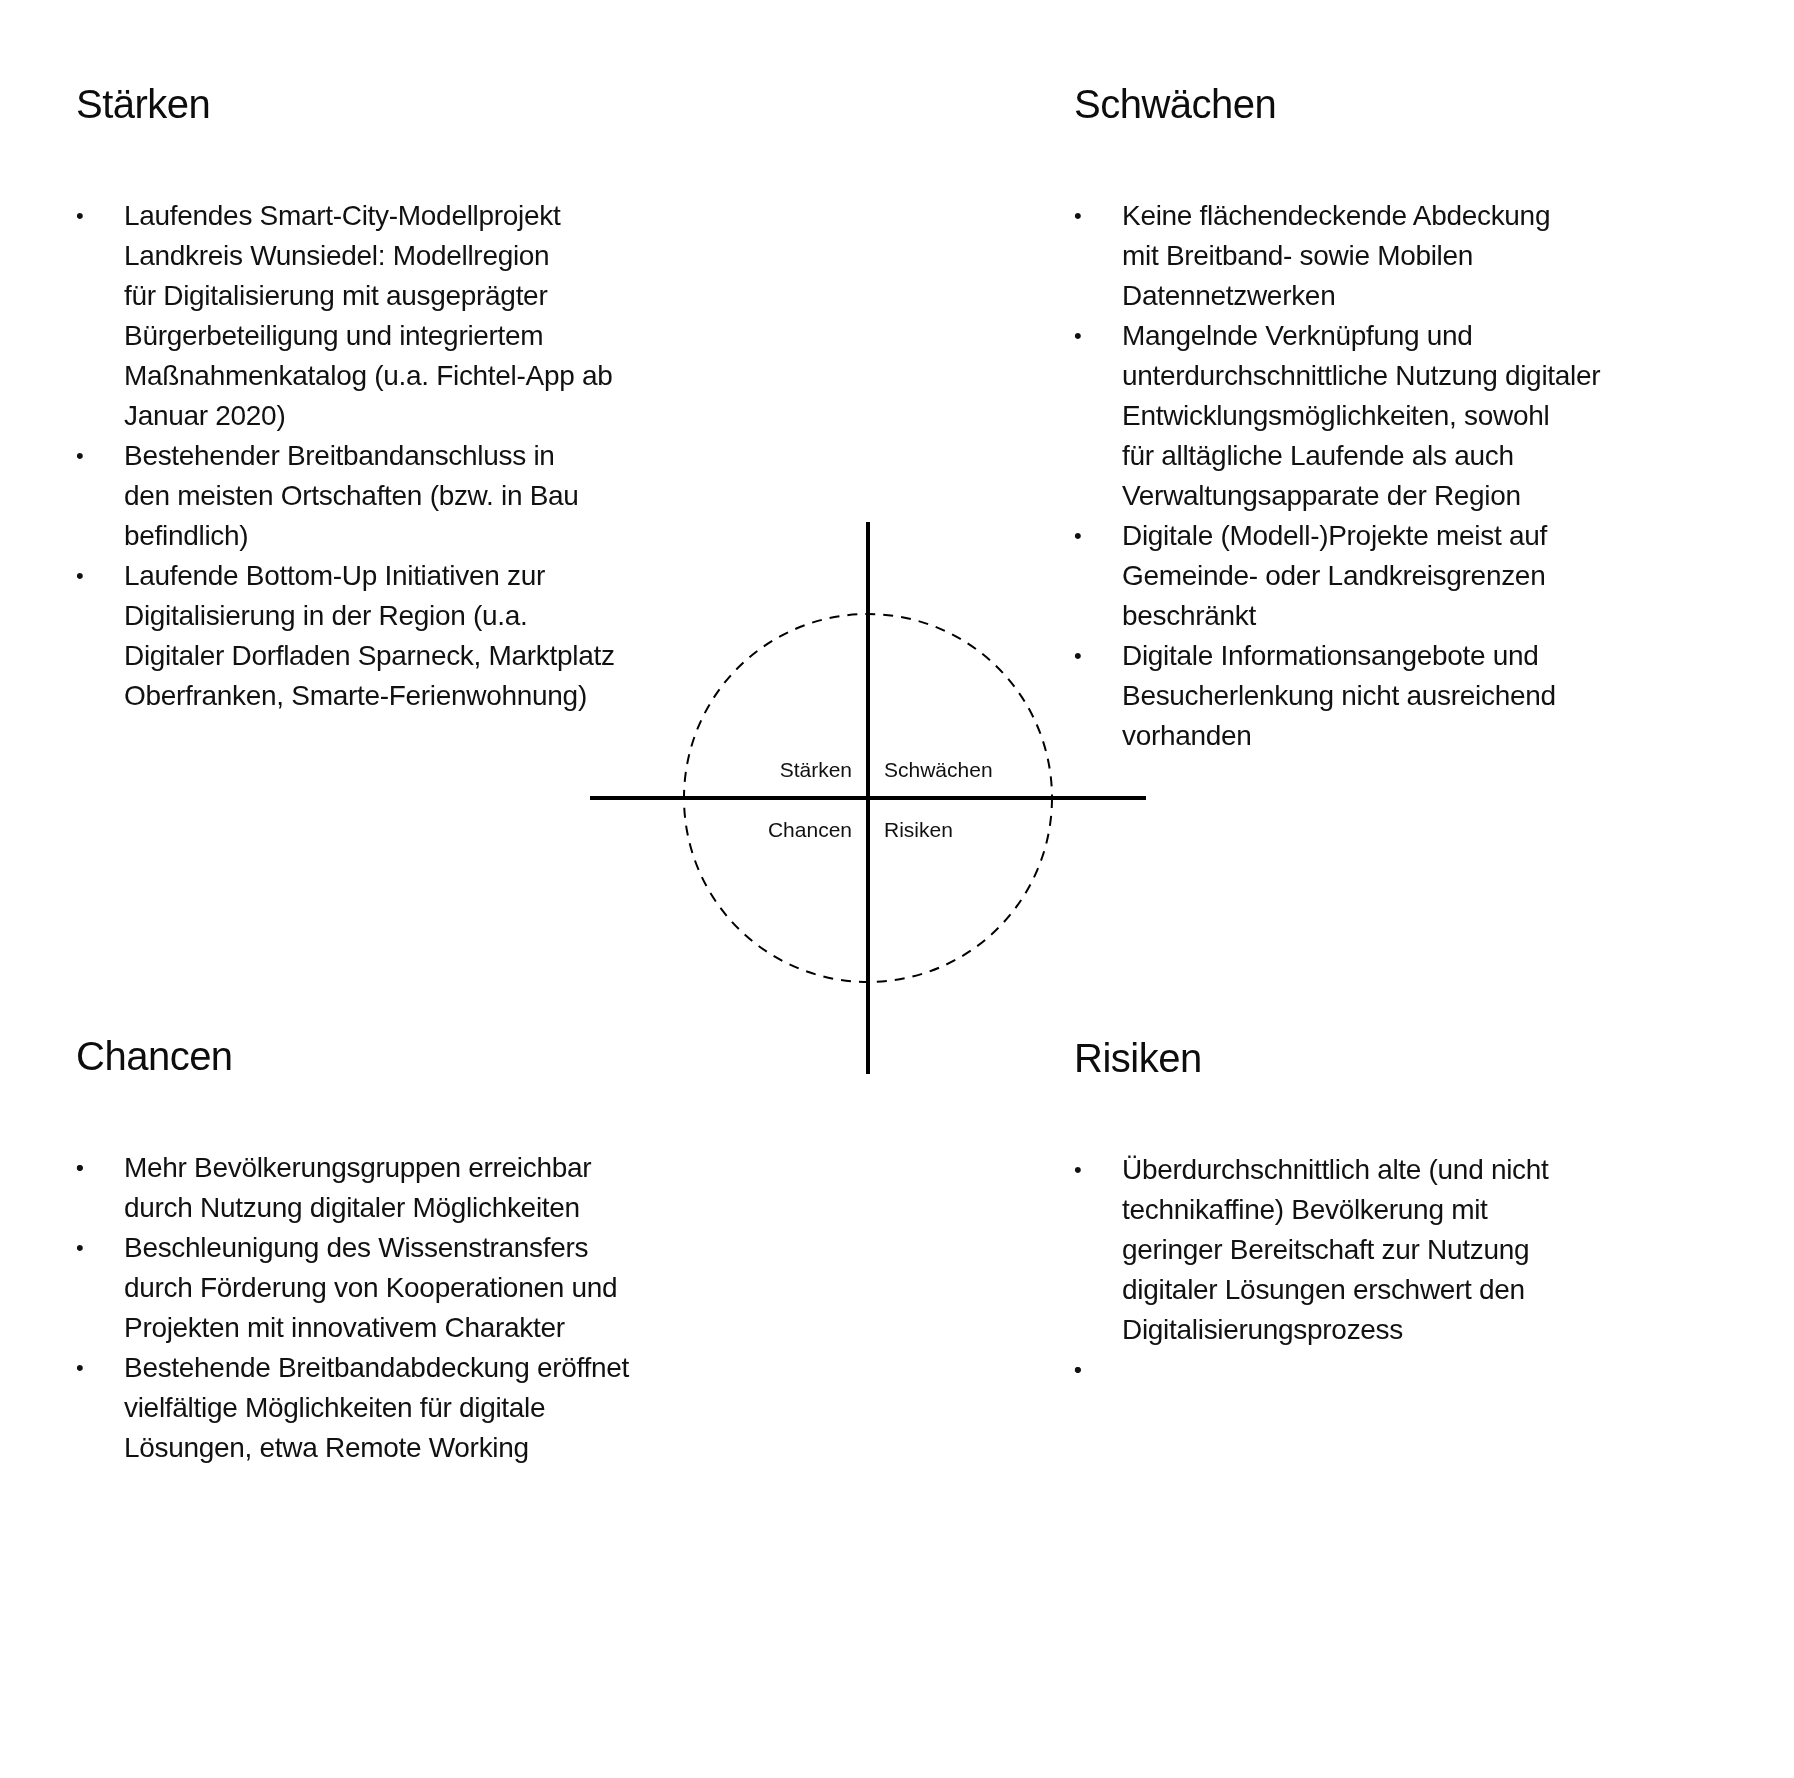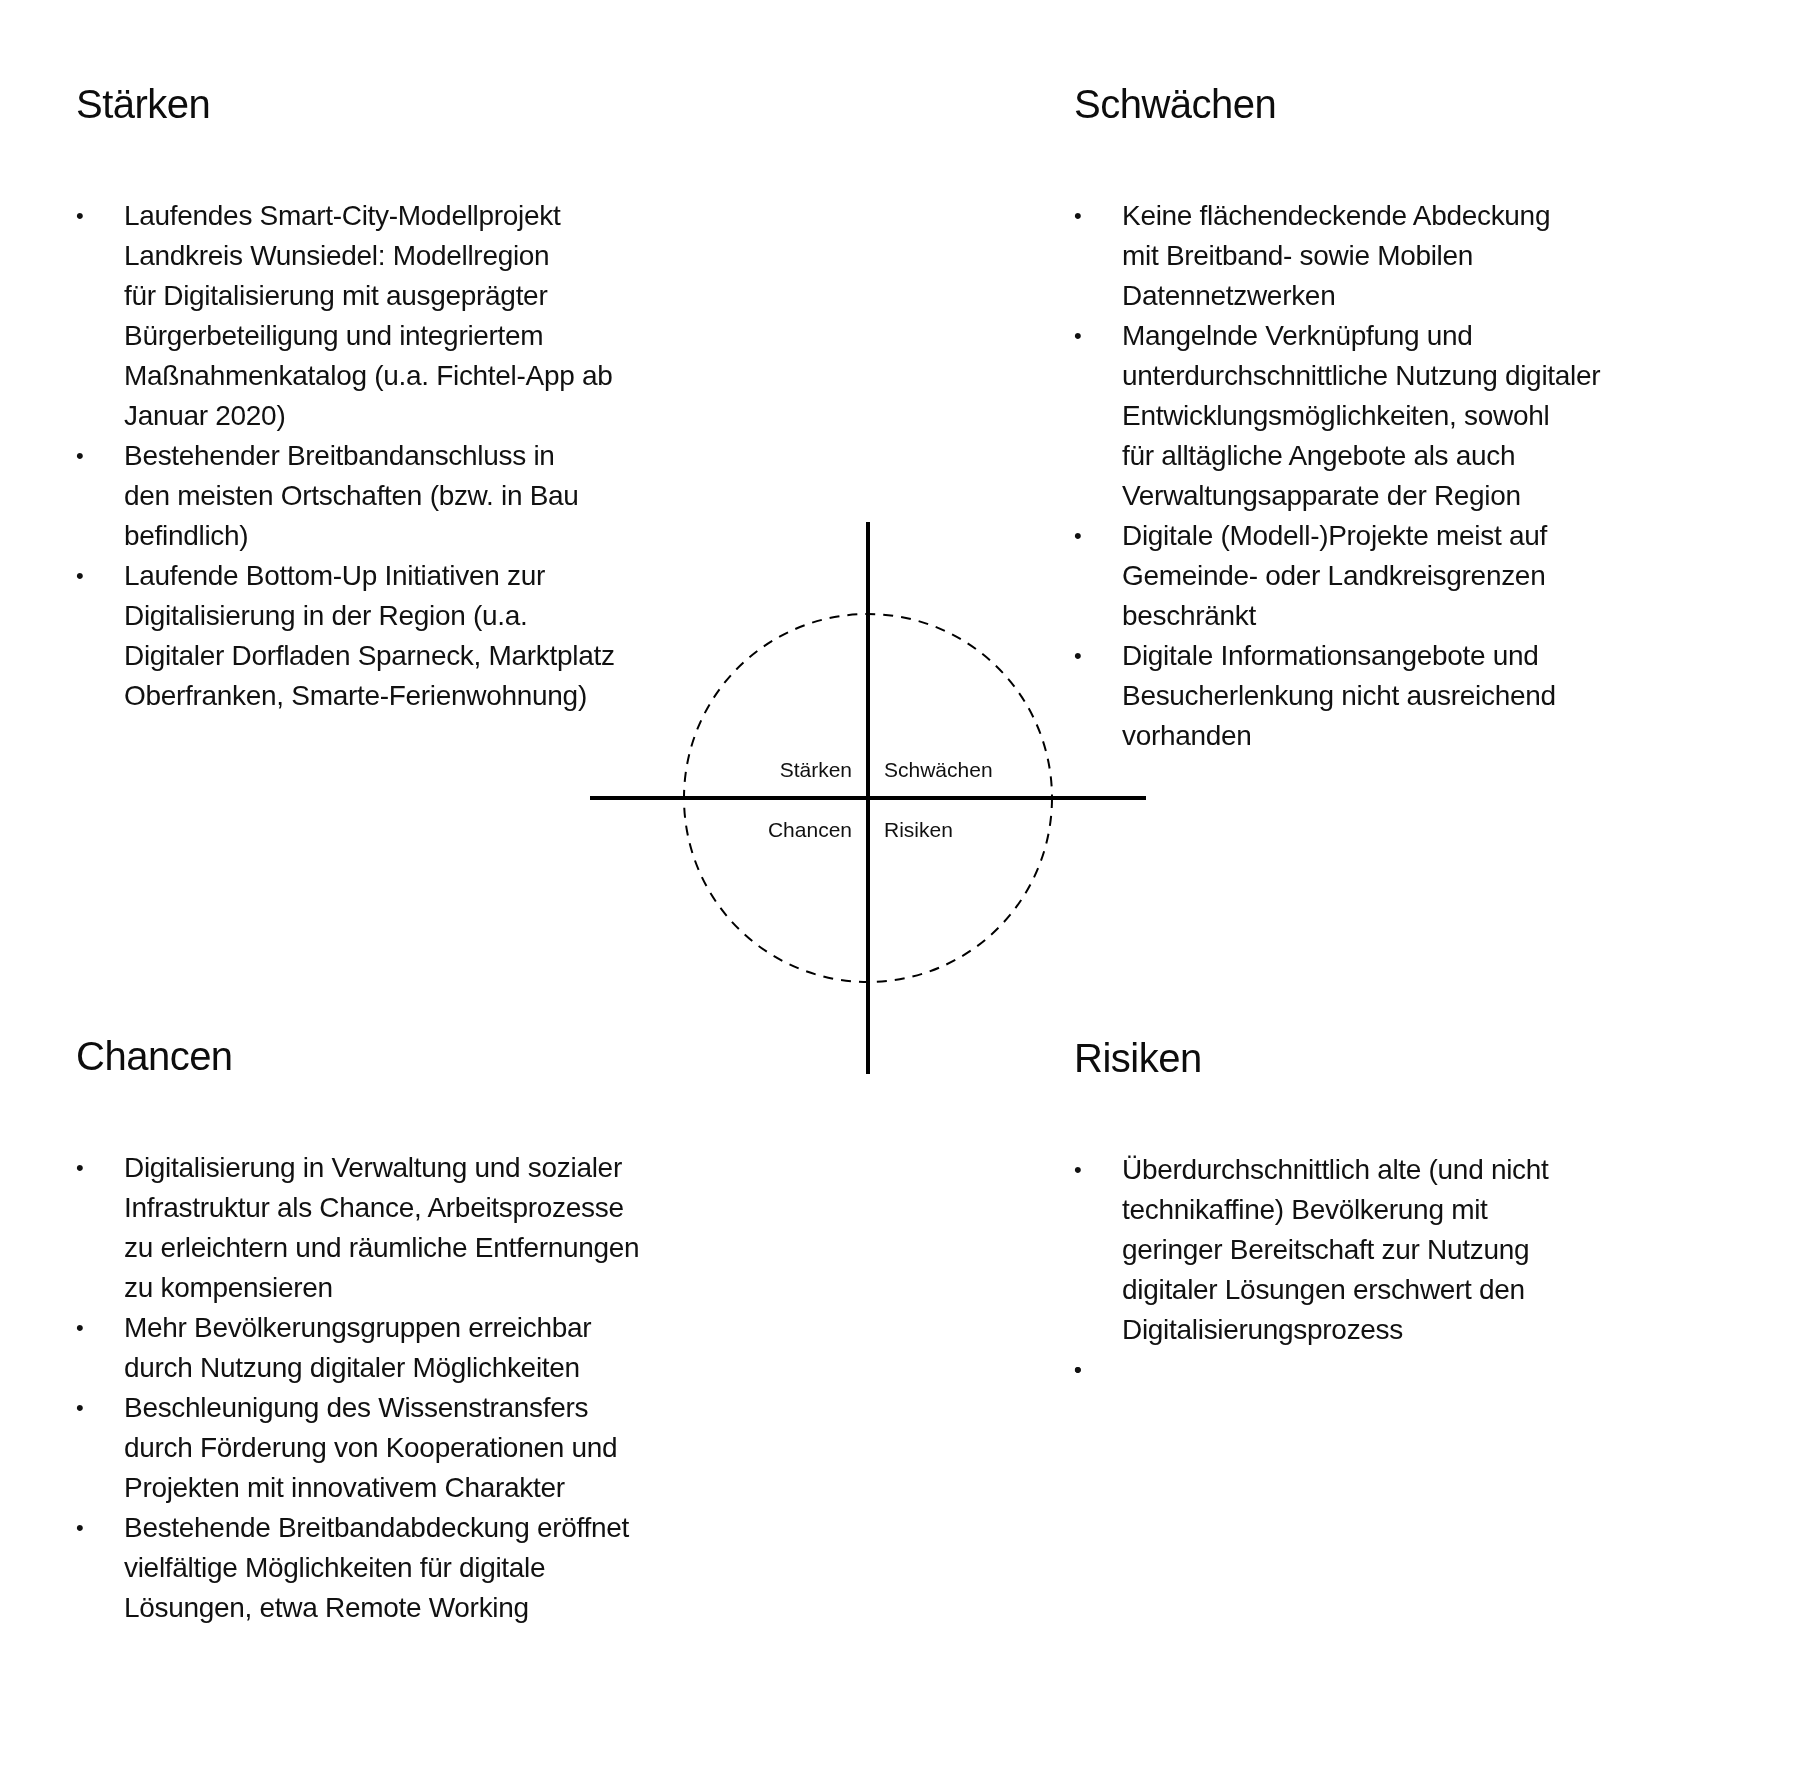--- a/index.html
+++ b/index.html
@@ -94,21 +94,21 @@
 <section class="quadrant" id="q-schwaechen">
   <h2 class="q-title">Schwächen</h2>
   <div class="q-title-gap"></div>
   <ul class="q-list">
     <li class="q-item"><span class="bullet">•</span><span>Keine flächendeckende Abdeckung
 mit Breitband- sowie Mobilen
 Datennetzwerken</span></li>
     <li class="q-item"><span class="bullet">•</span><span>Mangelnde Verknüpfung und
 unterdurchschnittliche Nutzung digitaler
 Entwicklungsmöglichkeiten, sowohl
-für alltägliche Angebote als auch
+für alltägliche Laufende als auch
 Verwaltungsapparate der Region</span></li>
     <li class="q-item"><span class="bullet">•</span><span>Digitale (Modell-)Projekte meist auf
 Gemeinde- oder Landkreisgrenzen
 beschränkt</span></li>
     <li class="q-item"><span class="bullet">•</span><span>Digitale Informationsangebote und
 Besucherlenkung nicht ausreichend
 vorhanden</span></li>
   </ul>
 </section>
 
@@ -119,24 +119,21 @@
   <text class="diag-label" x="264" y="259" text-anchor="end">Stärken</text>
   <text class="diag-label" x="296" y="259" text-anchor="start">Schwächen</text>
   <text class="diag-label" x="264" y="319" text-anchor="end">Chancen</text>
   <text class="diag-label" x="296" y="319" text-anchor="start">Risiken</text>
 </svg>
 
 <section class="quadrant" id="q-chancen">
   <h2 class="q-title">Chancen</h2>
   <div class="q-title-gap"></div>
   <ul class="q-list">
-    <li class="q-item"><span class="bullet">•</span><span>Digitalisierung in Verwaltung und sozialer
-Infrastruktur als Chance, Arbeitsprozesse
-zu erleichtern und räumliche Entfernungen
-zu kompensieren</span></li>
+    <li class="q-item"><span class="bullet">•</span></li>
     <li class="q-item"><span class="bullet">•</span><span>Mehr Bevölkerungsgruppen erreichbar
 durch Nutzung digitaler Möglichkeiten</span></li>
     <li class="q-item"><span class="bullet">•</span><span>Beschleunigung des Wissenstransfers
 durch Förderung von Kooperationen und
 Projekten mit innovativem Charakter</span></li>
     <li class="q-item"><span class="bullet">•</span><span>Bestehende Breitbandabdeckung eröffnet
 vielfältige Möglichkeiten für digitale
 Lösungen, etwa Remote Working</span></li>
   </ul>
 </section>

